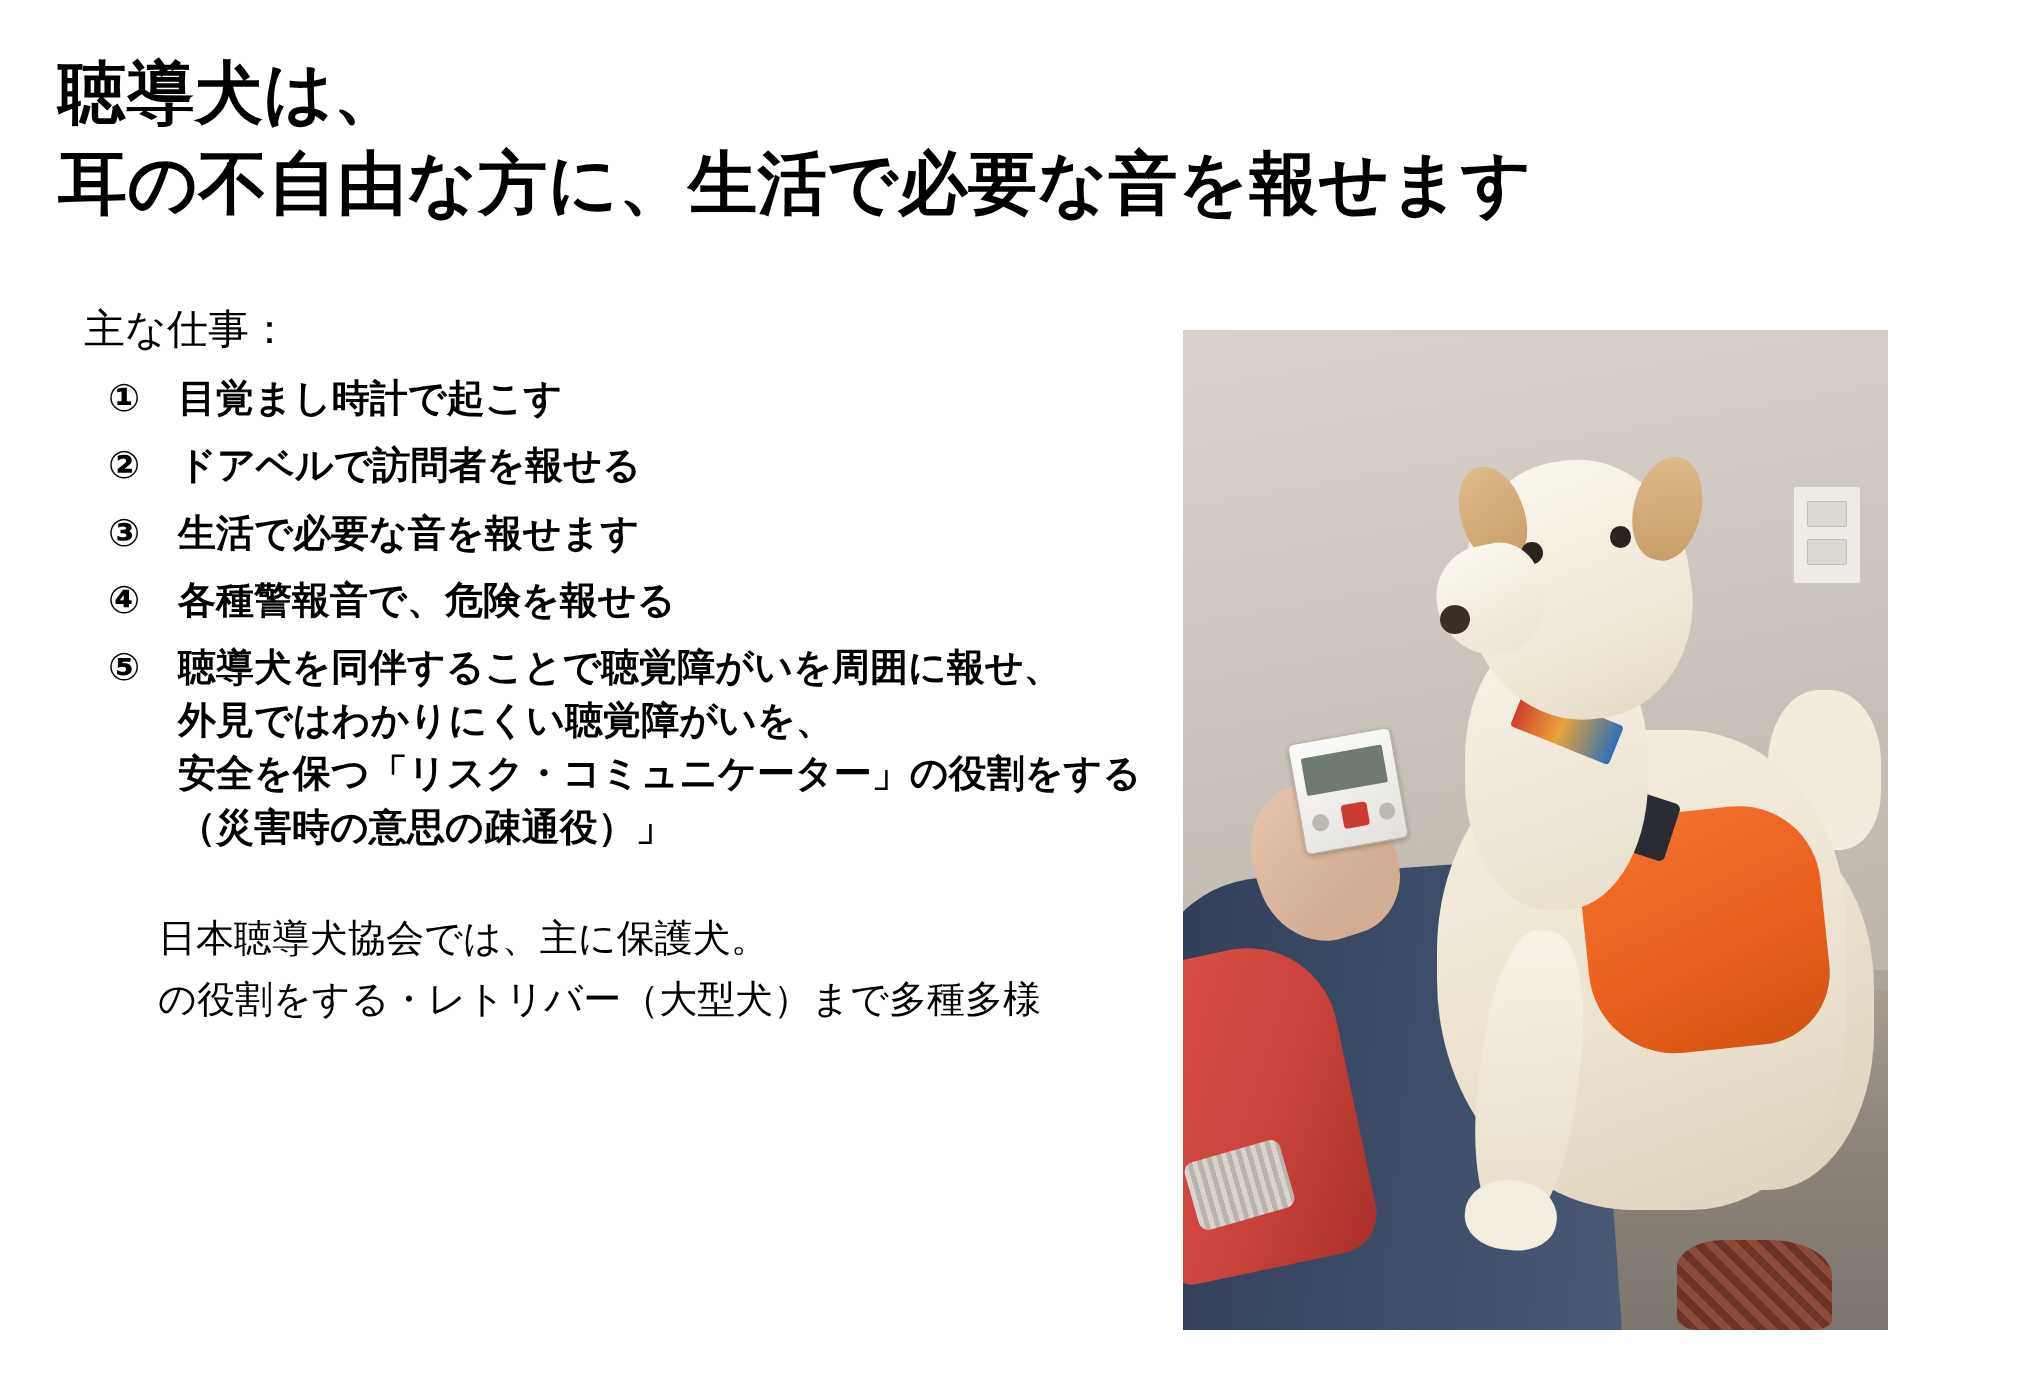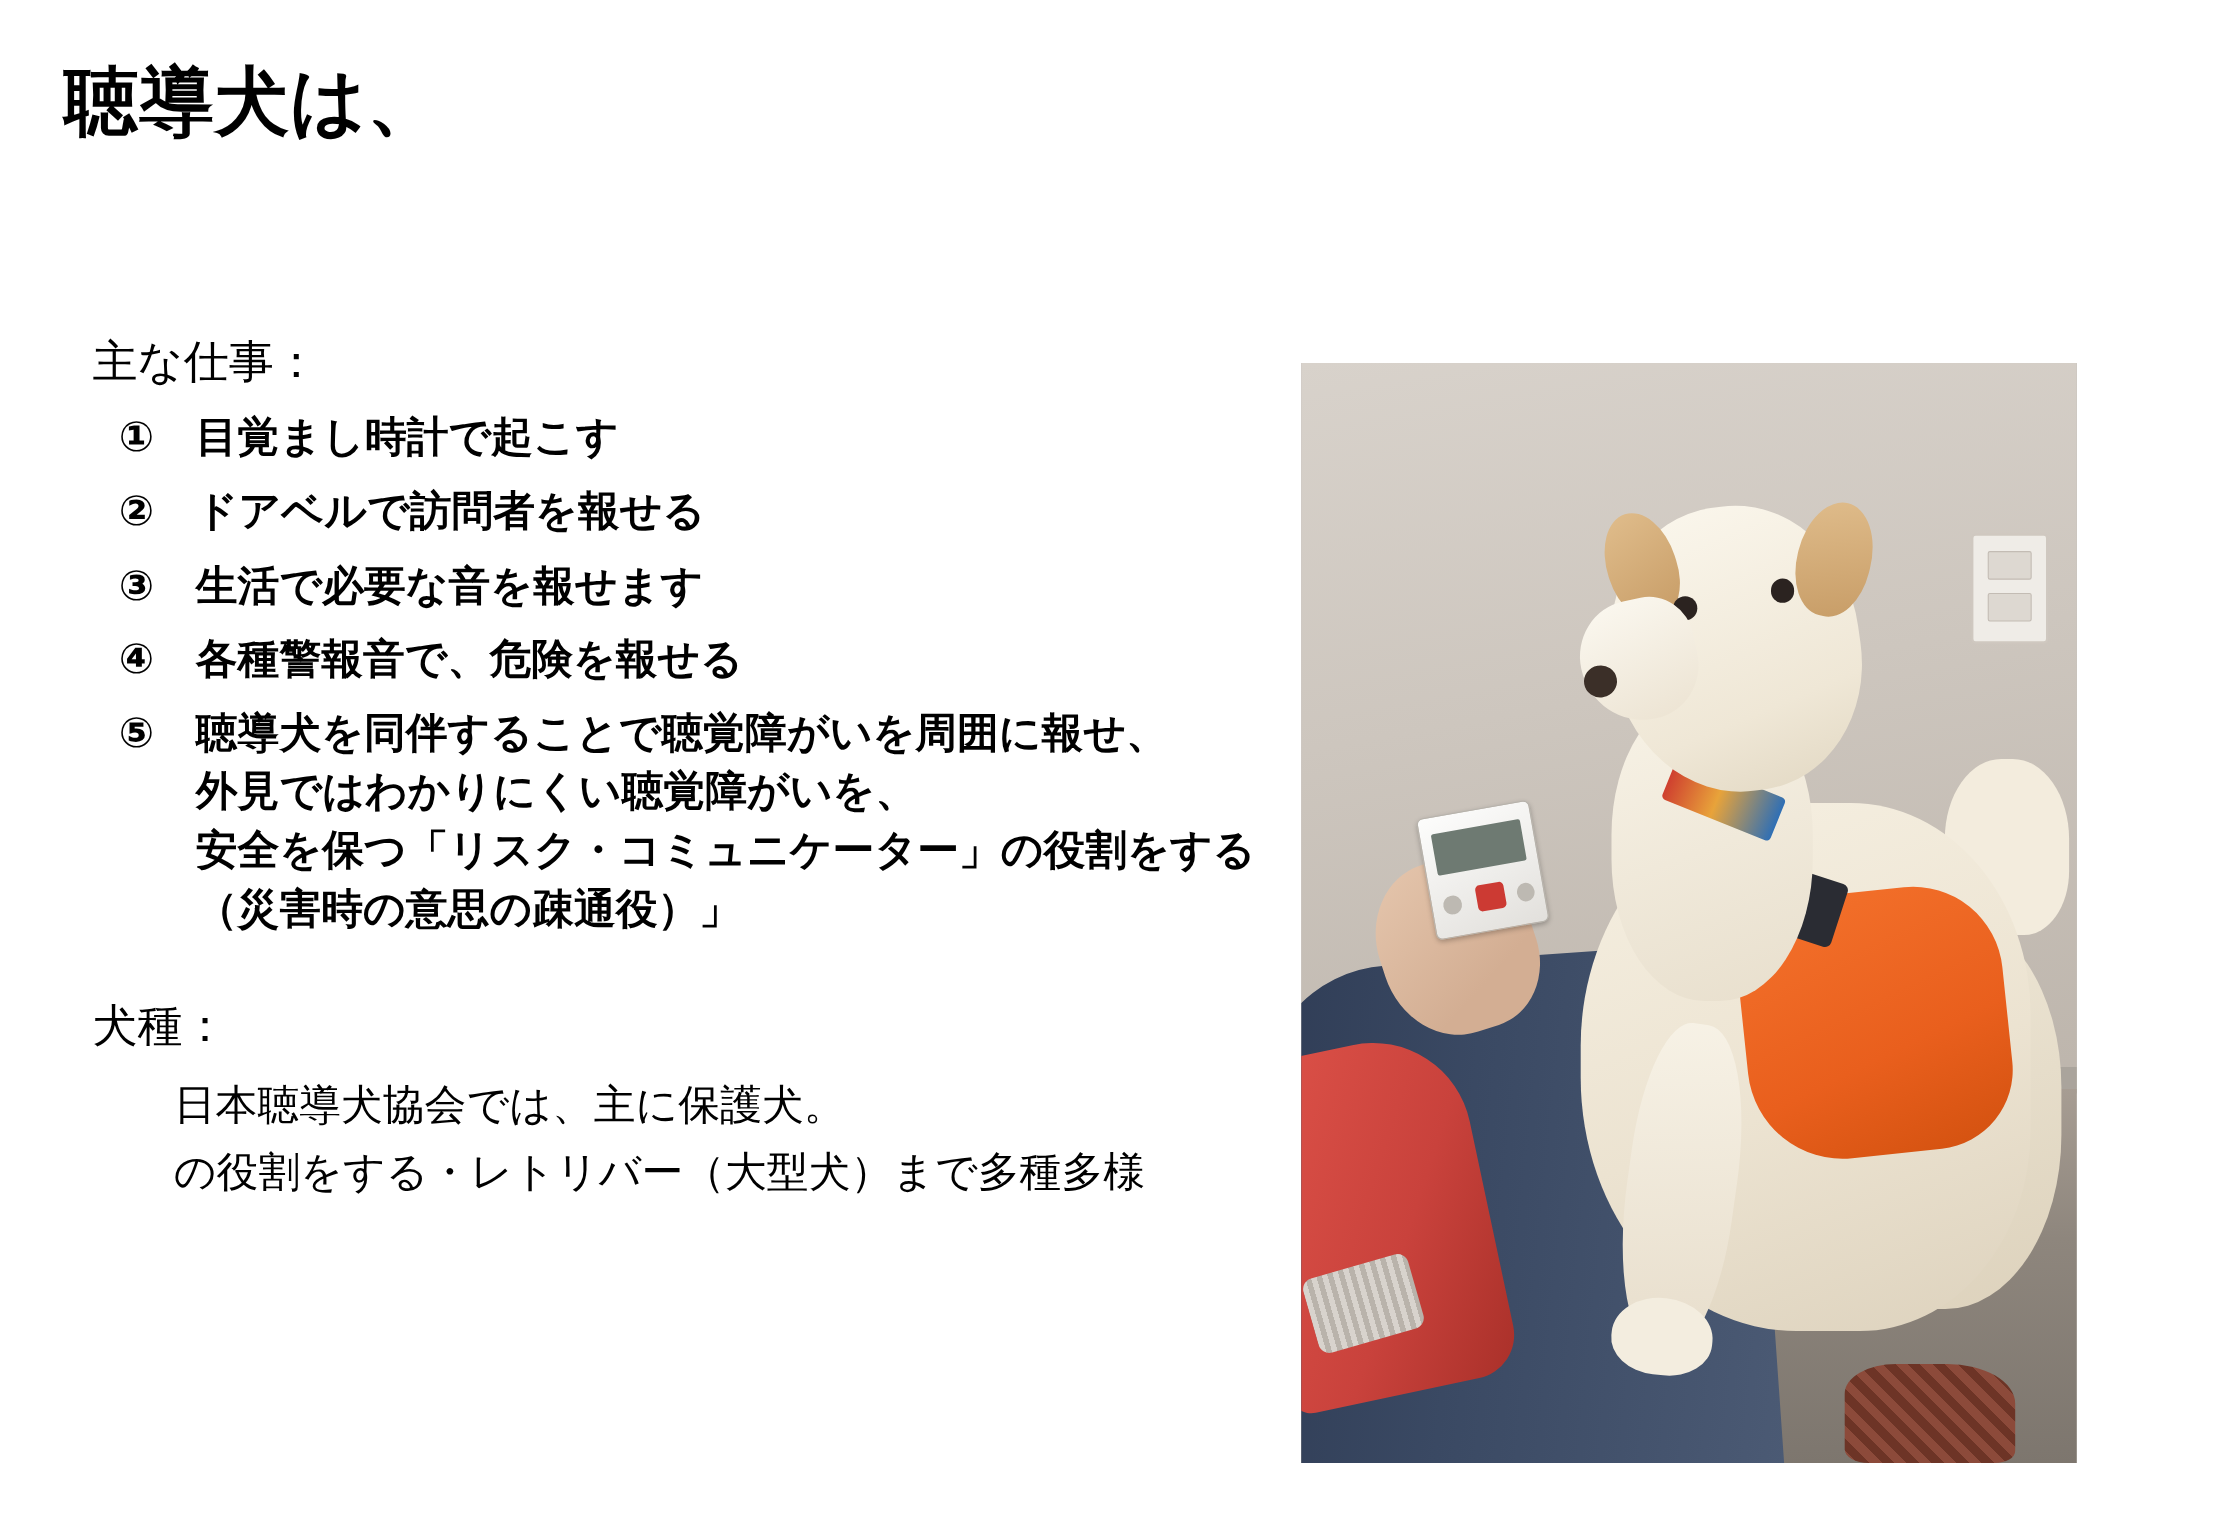--- a/index.html
+++ b/index.html
@@ -385,20 +385,21 @@
     border-radius: 30% 40% 12% 14%;
   }
 </style>
 </head>
 <body>
 
 <div class="slide">
 
   <div class="title-block">
     <div class="title-line">聴導犬は、</div>
+    <div class="title-line second">耳の不自由な方に、生活で必要な音を報せます</div>
   </div>
 
   <div class="body-col">
 
     <div class="section-label">主な仕事：</div>
 
     <ul class="numbered-list">
       <li class="numbered-item">
         <span class="num">①</span>
         <span class="item-text">
@@ -428,21 +429,20 @@
         <span class="item-text">
           <span class="sub-line">聴導犬を同伴することで聴覚障がいを周囲に報せ、</span>
           <span class="sub-line">外見ではわかりにくい聴覚障がいを、</span>
           <span class="sub-line">安全を保つ「リスク・コミュニケーター」の役割をする</span>
           <span class="sub-line">（災害時の意思の疎通役）」</span>
         </span>
       </li>
     </ul>
 
     <div class="breed-block">
-      <div class="section-label">犬種：</div>
       <div class="breed-lines">
         <div class="breed-line">日本聴導犬協会では、主に保護犬。</div>
         <div class="breed-line">の役割をする・レトリバー（大型犬）まで多種多様</div>
       </div>
     </div>
 
   </div>
 
   <div class="photo" aria-label="聴導犬がタイマーを持つ人の膝に前足をのせている写真">
     <div class="photo-inner">

